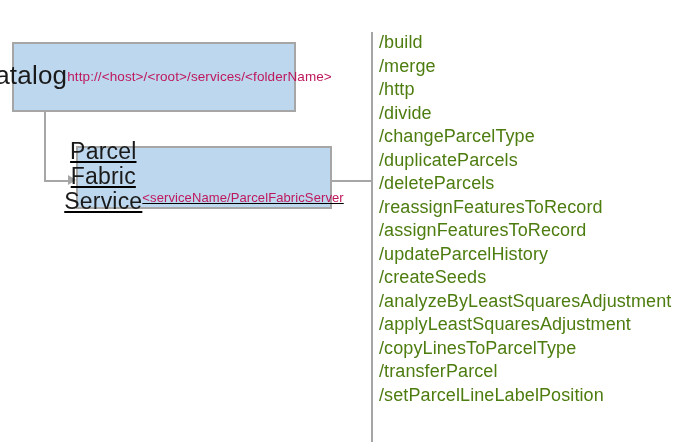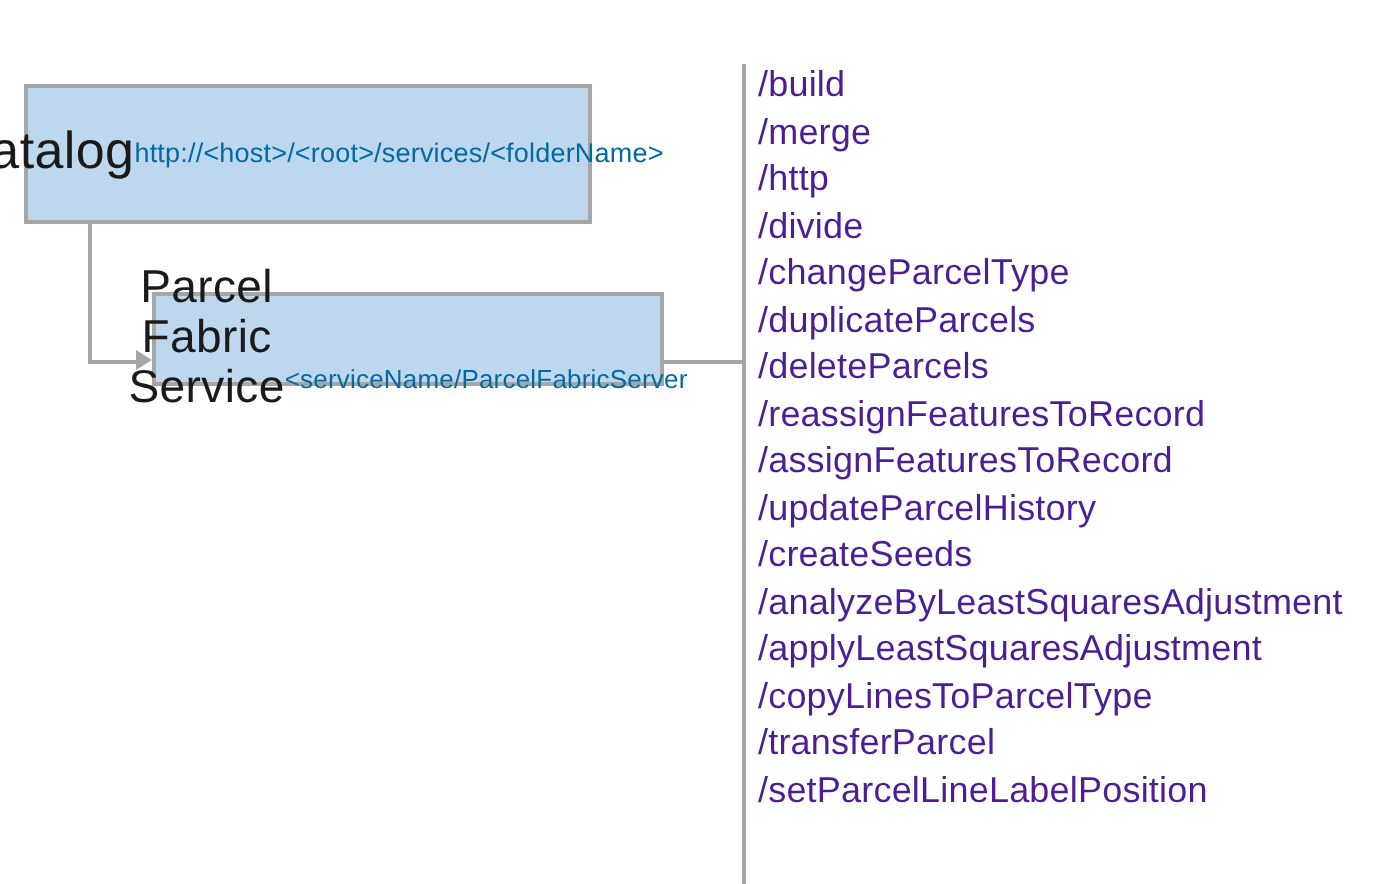--- a/index.html
+++ b/index.html
@@ -31,21 +31,21 @@
     justify-content: center;
     text-align: center;
     line-height: 1.1;
   }
   .node-title {
     color: #1a1a1a;
     font-weight: 400;
     letter-spacing: 0.2px;
   }
   .node-sub {
-    color: #0369a1;
+    color: #be185d;
     font-weight: 400;
     letter-spacing: 0.1px;
     text-align: right;
   }
 
   #catalog-node {
     left: 12px;
     top: 42px;
     width: 284px;
     height: 70px;
@@ -55,21 +55,22 @@
     margin-bottom: 3px;
   }
   #catalog-node .node-sub {
     font-size: 13.5px;
   }
 
   #service-node {
     left: 76px;
     top: 146px;
     width: 256px;
-    height: 47px;
+    height: 63px;
+    text-decoration: underline;
   }
   #service-node .node-title {
     font-size: 23px;
     margin-bottom: 2px;
   }
   #service-node .node-sub {
     font-size: 13px;
     margin-top: 41px;
   }
 
@@ -123,21 +124,21 @@
   #ops-list {
     position: absolute;
     left: 379px;
     top: 31px;
     width: 305px;
     margin: 0;
     padding: 0;
     list-style: none;
   }
   #ops-list li {
-    color: #4c1d95;
+    color: #4d7c0f;
     font-size: 18px;
     line-height: 23.5px;
     white-space: nowrap;
     letter-spacing: 0.1px;
   }
 </style>
 </head>
 <body>
 
 <div id="canvas">

